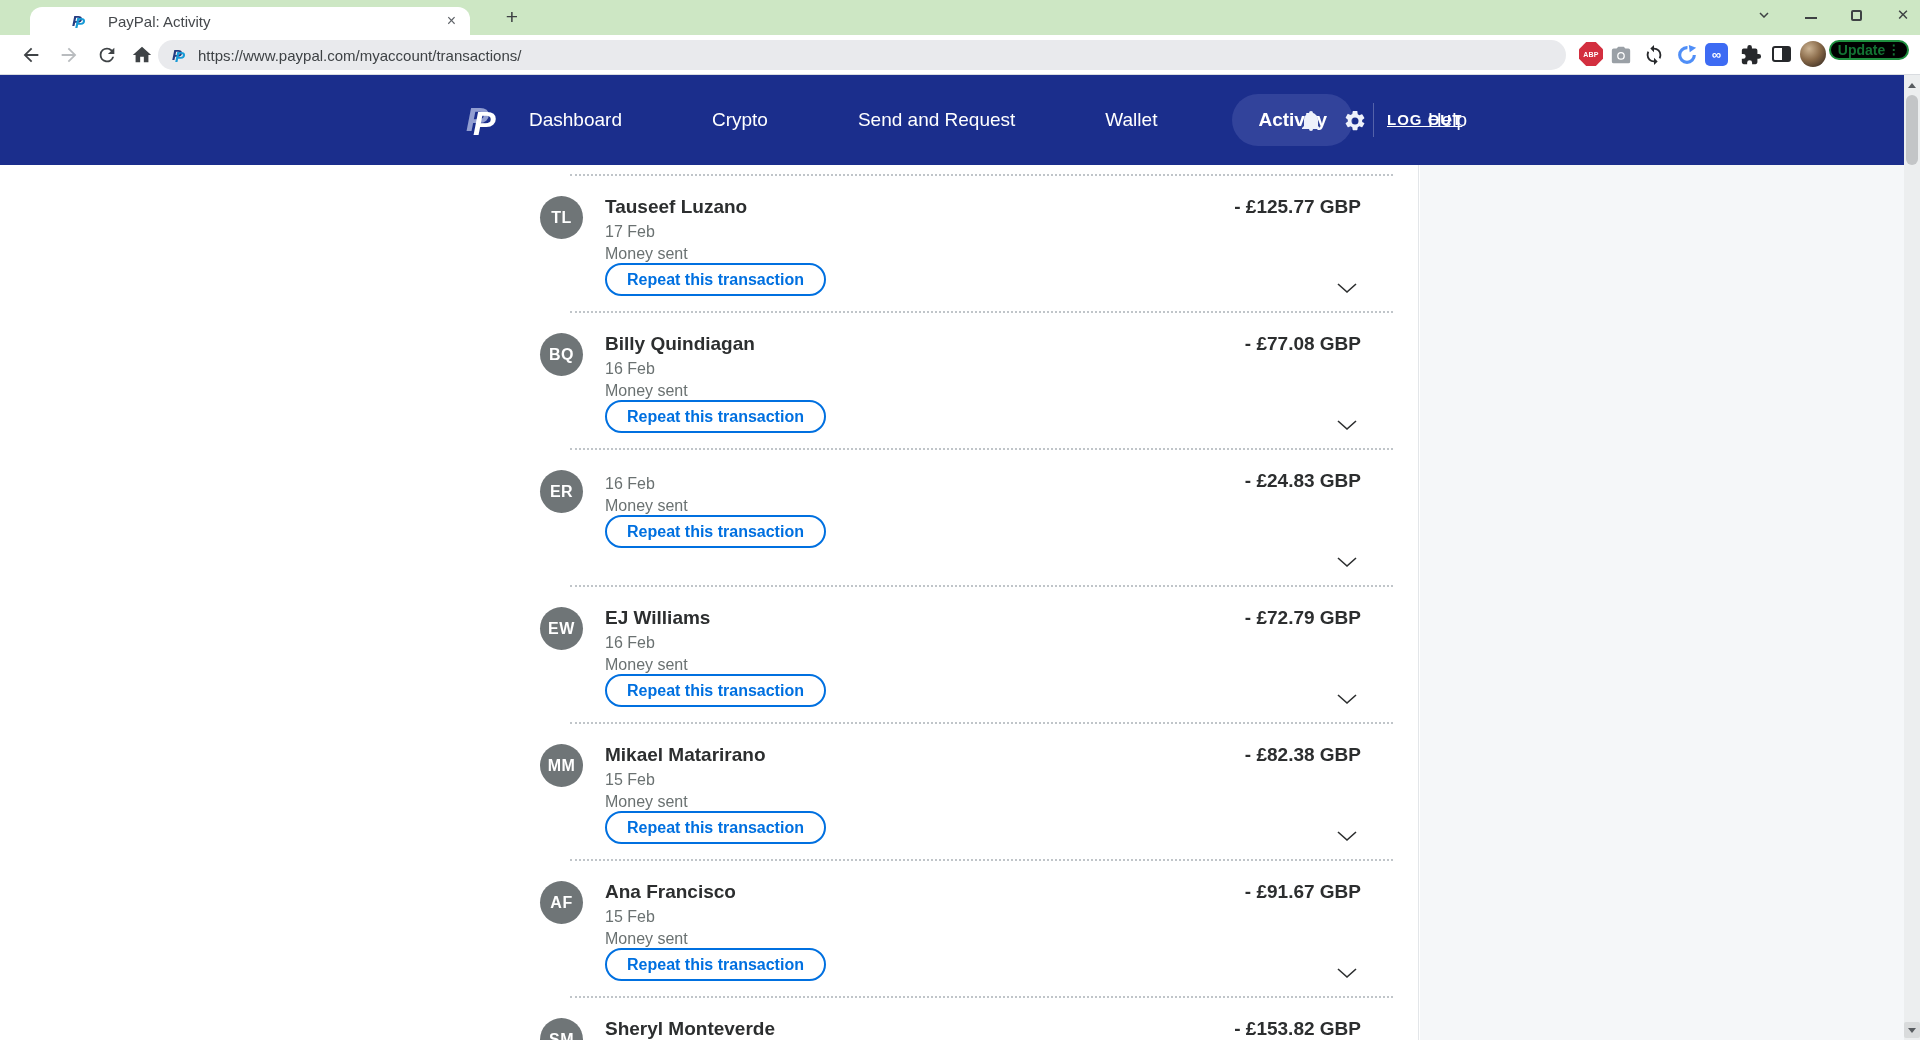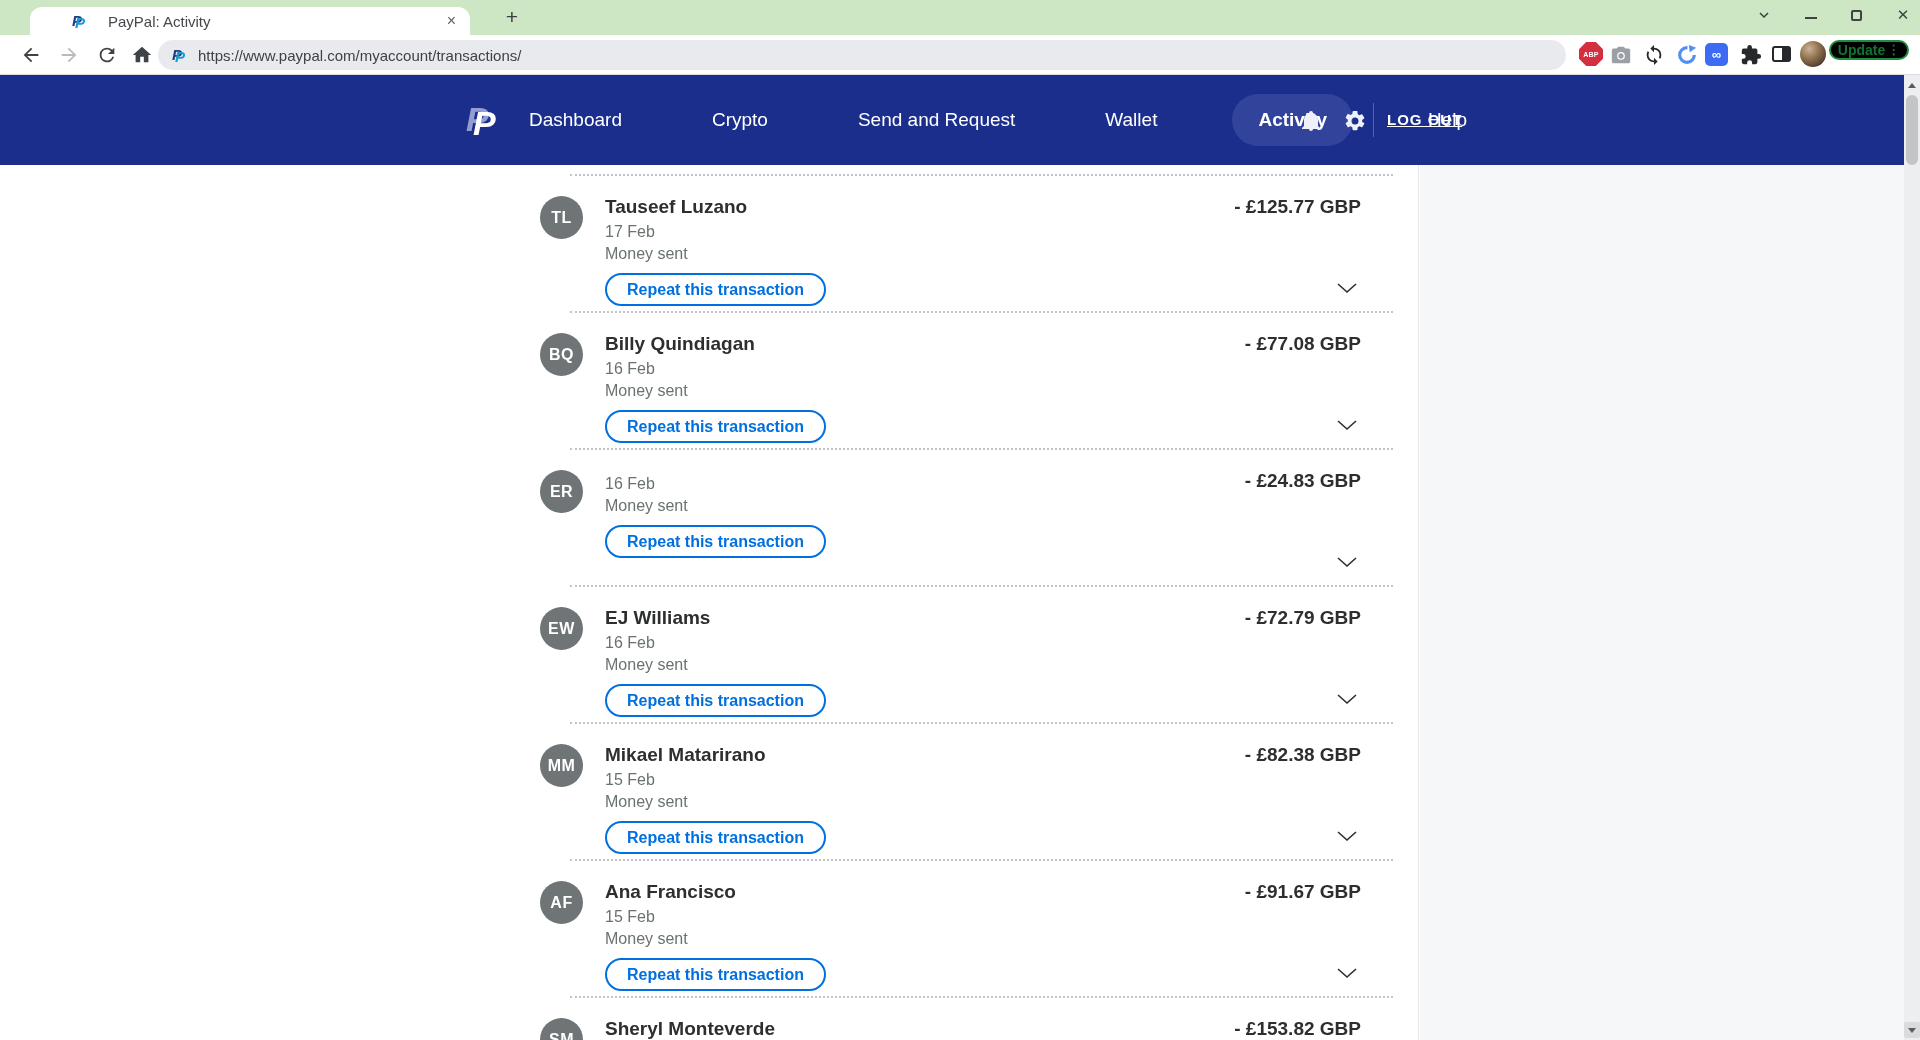--- a/index.html
+++ b/index.html
@@ -64,21 +64,21 @@
   .sep { height:0; border-top:2px dotted #c0c5c9; margin-left:570px; width:823px; }
   .sep.top { margin-top:9px; }
   .row { position:relative; height:135px; }
   .avatar { position:absolute; left:540px; top:20px; width:43px; height:43px; border-radius:50%;
             background:var(--avatar-bg); color:#fff; font-size:16px; font-weight:bold;
             display:flex; align-items:center; justify-content:center; letter-spacing:.5px; }
   .row-main { padding:20px 0 0 605px; }
   .name { font-size:19px; font-weight:bold; color:var(--text-primary); line-height:22px; }
   .meta { font-size:16px; color:var(--text-secondary); line-height:19px; margin-top:4px; }
   .meta.type { margin-top:3px; }
-  .repeat-btn { margin-top:10px; height:33px; padding:0 20px; border:2px solid var(--accent-blue); border-radius:17px;
+  .repeat-btn { margin-top:0; height:33px; padding:0 20px; border:2px solid var(--accent-blue); border-radius:17px;
                 background:#fff; color:var(--accent-blue); font-size:16px; font-weight:bold;
                 font-family:inherit; cursor:pointer; display:inline-block; line-height:29px; }
   .amount { position:absolute; top:20px; right:57px; font-size:19px; font-weight:bold; color:var(--text-primary); }
   .chevron-btn { position:absolute; top:104px; right:58px; background:none; border:none; padding:2px; cursor:pointer; }
 
   
   .scrollbar { position:absolute; top:75px; right:0; width:16px; height:965px; background:#eceeef; }
   .sb-arrow { position:absolute; left:0; width:16px; height:16px; display:flex; align-items:center; justify-content:center; }
   .sb-up { top:2px; }
   .sb-down { bottom:2px; background:#d9dbdc; border-radius:2px; }

